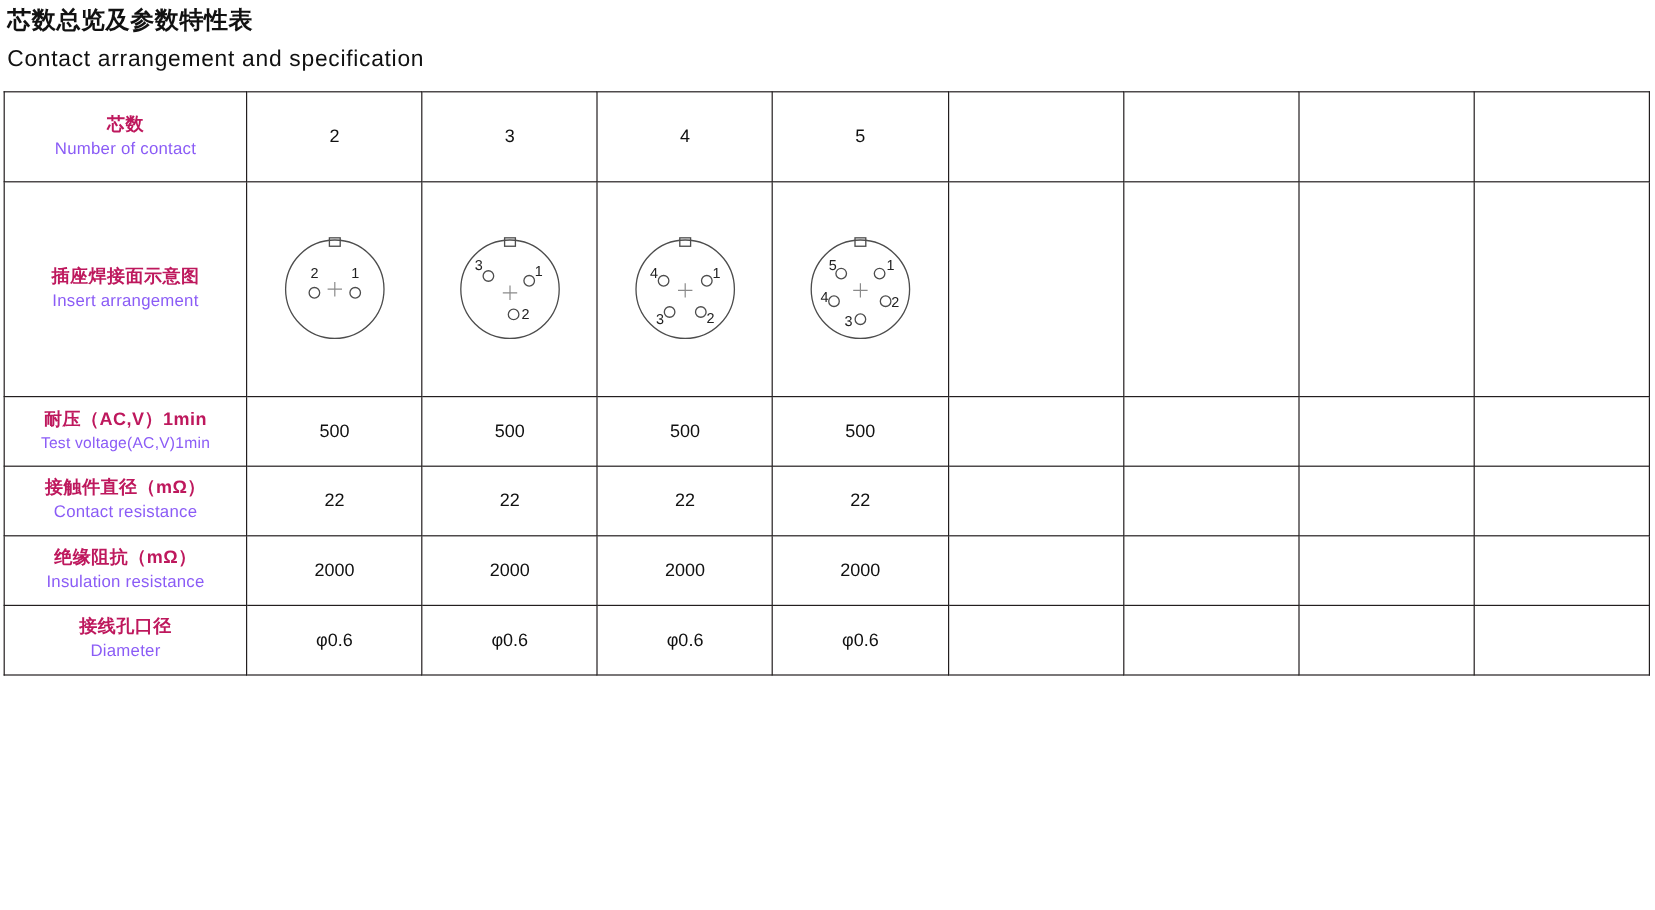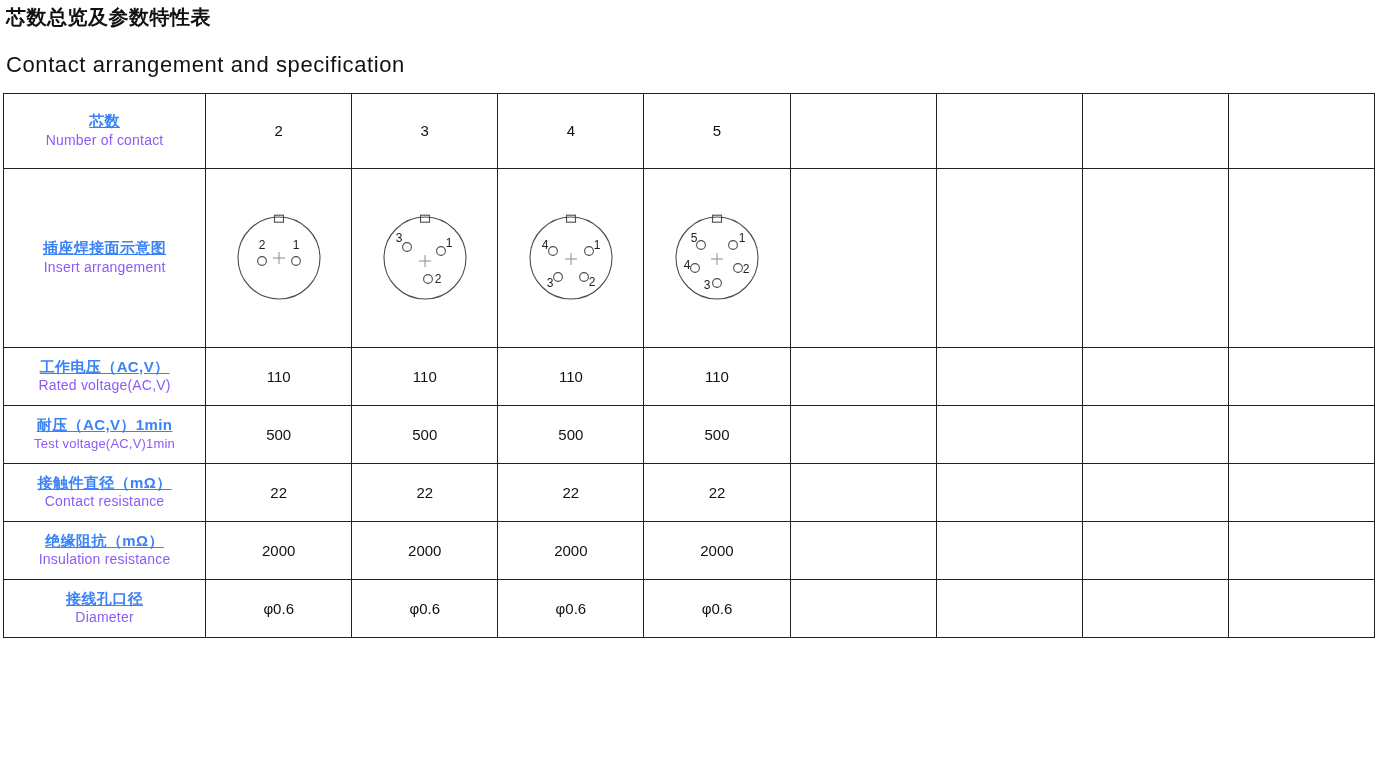--- a/index.html
+++ b/index.html
@@ -24,26 +24,26 @@
     padding: 4px 0 0 6px;
   }
   .title-cn {
     font-size: 20px;
     font-weight: 700;
     letter-spacing: 0.5px;
     line-height: 1.35;
     color: #111;
   }
   .title-en {
-    font-size: 22px;
+    font-size: 19px;
     font-weight: 400;
     letter-spacing: 0.6px;
     line-height: 1.4;
     color: #111;
-    margin-top: 19px;
+    margin-top: 6px;
   }
   table.spec {
     border-collapse: collapse;
     margin-top: 12px;
     margin-left: 3px;
     width: 1372px;
     table-layout: fixed;
   }
   table.spec td {
     border: 1px solid #231f20;
@@ -55,22 +55,21 @@
   .col-data  { width: 146px; }
   .label-cell {
     line-height: 1.25;
     padding: 6px 4px;
   }
   .label-cn {
     font-size: 15px;
     font-weight: 700;
     letter-spacing: 0.4px;
     display: block;
-    color: #3b82f6;
-    text-decoration: underline;
+    color: #be185d;
   }
   .label-en {
     font-size: 14px;
     font-weight: 400;
     letter-spacing: 0.2px;
     display: block;
     color: #8b5cf6;
     margin-top: 1px;
   }
   .label-en.small { font-size: 13px; }
@@ -214,36 +213,20 @@
         </td>
 
         <td class="empty-cell"></td>
         <td class="empty-cell"></td>
         <td class="empty-cell"></td>
         <td class="empty-cell"></td>
       </tr>
 
 
 
-      <tr class="row-spec">
-        <td>
-          <div class="label-cell">
-            <span class="label-cn">工作电压（AC,V）</span>
-            <span class="label-en">Rated voltage(AC,V)</span>
-          </div>
-        </td>
-        <td class="val">110</td>
-        <td class="val">110</td>
-        <td class="val">110</td>
-        <td class="val">110</td>
-        <td class="val empty-cell"></td>
-        <td class="val empty-cell"></td>
-        <td class="val empty-cell"></td>
-        <td class="val empty-cell"></td>
-      </tr>
 
       <tr class="row-spec">
         <td>
           <div class="label-cell">
             <span class="label-cn">耐压（AC,V）1min</span>
             <span class="label-en small">Test voltage(AC,V)1min</span>
           </div>
         </td>
         <td class="val">500</td>
         <td class="val">500</td>

